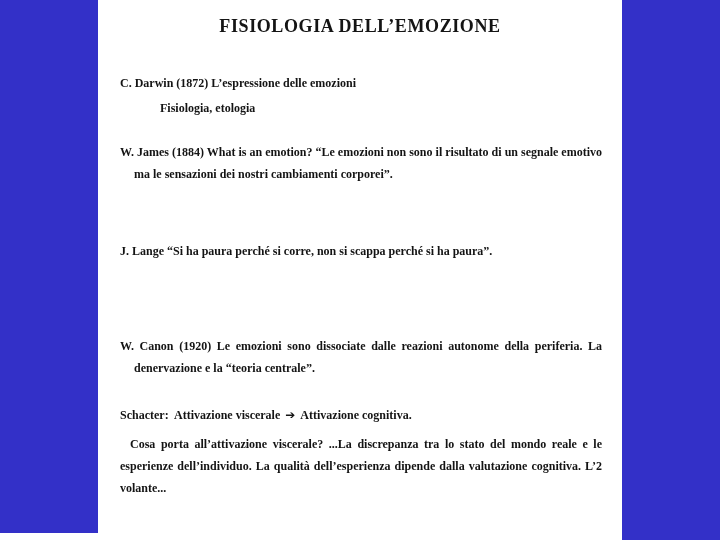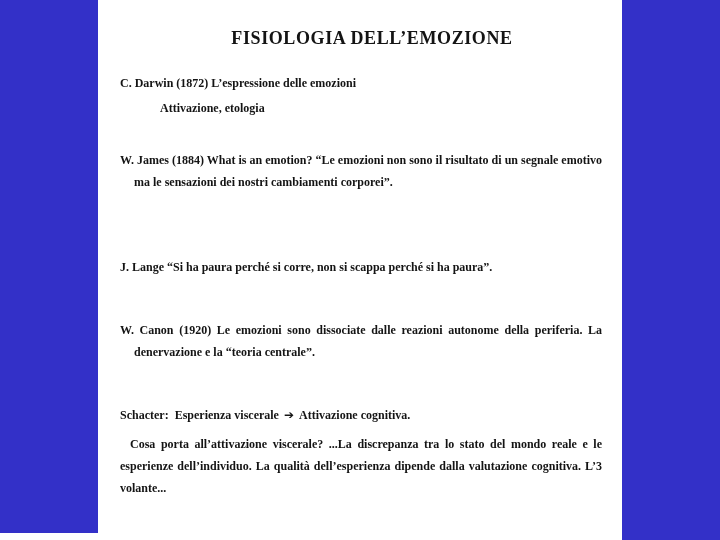--- a/index.html
+++ b/index.html
@@ -29,67 +29,67 @@
     width: 524px;
     height: 540px;
     color: var(--text-color, #141414);
     font-weight: bold;
   }
   .title {
     position: absolute;
     top: 15px;
     left: 0;
     width: 100%;
-    margin: 12px;
+    margin: 0;
     text-align: center;
     font-size: 18px;
     line-height: 22px;
     letter-spacing: 0.6px;
     font-weight: bold;
   }
   .p {
     position: absolute;
     left: 22px;
     width: 482px;
     margin: 0;
     font-size: 12px;
     line-height: 22px;
     text-align: justify;
     text-align-last: left;
   }
   .darwin1 { top: 72px; }
   .darwin2 { top: 97px; padding-left: 40px; width: 442px; }
-  .james   { top: 149px; padding-left: 14px; text-indent: -14px; width: 468px; }
-  .lange   { top: 240px; padding-left: 14px; text-indent: -14px; width: 468px; margin-top: 16px; }
-  .canon   { top: 319px; padding-left: 14px; text-indent: -14px; width: 468px; }
+  .james   { top: 141px; padding-left: 14px; text-indent: -14px; width: 468px; }
+  .lange   { top: 240px; padding-left: 14px; text-indent: -14px; width: 468px; }
+  .canon   { top: 335px; padding-left: 14px; text-indent: -14px; width: 468px; }
   .schacter { top: 404px; white-space: pre-wrap; text-align: left; }
   .cosa    { top: 433px; text-indent: 10px; }
   .arrow {
     font-family: "DejaVu Sans", sans-serif;
     font-weight: bold;
     margin: 0 5px;
   }
 </style>
 </head>
 <body>
 
 <div class="slide">
   <div class="bar bar-left"></div>
   <div class="bar bar-right"></div>
 
   <div class="content">
     <h1 class="title">FISIOLOGIA DELL’EMOZIONE</h1>
 
     <p class="p darwin1">C. Darwin (1872) L’espressione delle emozioni</p>
 
-    <p class="p darwin2">Attivazione, etologia</p>
+    <p class="p darwin2">Fisiologia, etologia</p>
 
     <p class="p james">W. James (1884) What is an emotion? “Le emozioni non sono il risultato di un segnale emotivo ma le sensazioni dei nostri cambiamenti corporei”.</p>
 
     <p class="p lange">J. Lange “Si ha paura perché si corre, non si scappa perché si ha paura”.</p>
 
     <p class="p canon">W. Canon (1920) Le emozioni sono dissociate dalle reazioni autonome della periferia. La denervazione e la “teoria centrale”.</p>
 
-    <p class="p schacter"><span>Schacter:  Esperienza viscerale</span><span class="arrow">➔</span><span>Attivazione cognitiva.</span></p>
+    <p class="p schacter"><span>Schacter:  Attivazione viscerale</span><span class="arrow">➔</span><span>Attivazione cognitiva.</span></p>
 
-    <p class="p cosa">Cosa porta all’attivazione viscerale? ...La discrepanza tra lo stato del mondo reale e le esperienze dell’individuo. La qualità dell’esperienza dipende dalla valutazione cognitiva. L’3 volante...</p>
+    <p class="p cosa">Cosa porta all’attivazione viscerale? ...La discrepanza tra lo stato del mondo reale e le esperienze dell’individuo. La qualità dell’esperienza dipende dalla valutazione cognitiva. L’2 volante...</p>
   </div>
 </div>
 
 </body></html>

